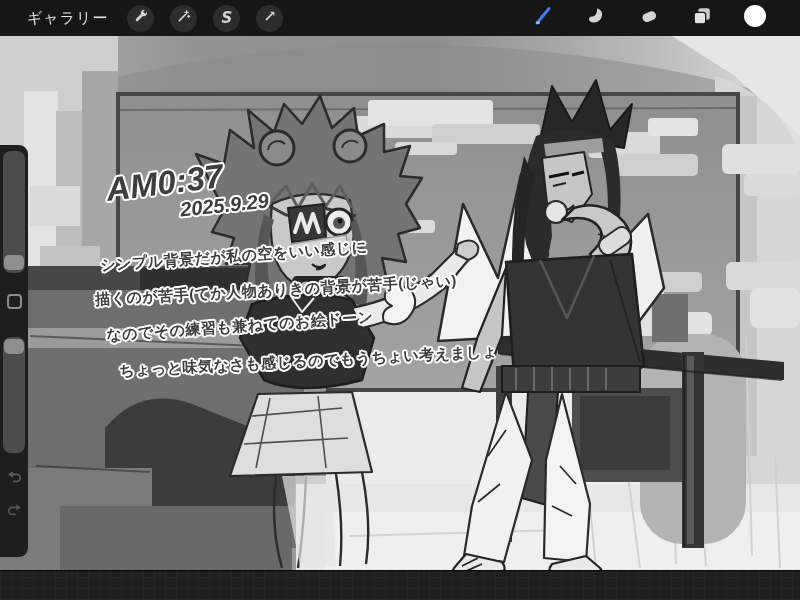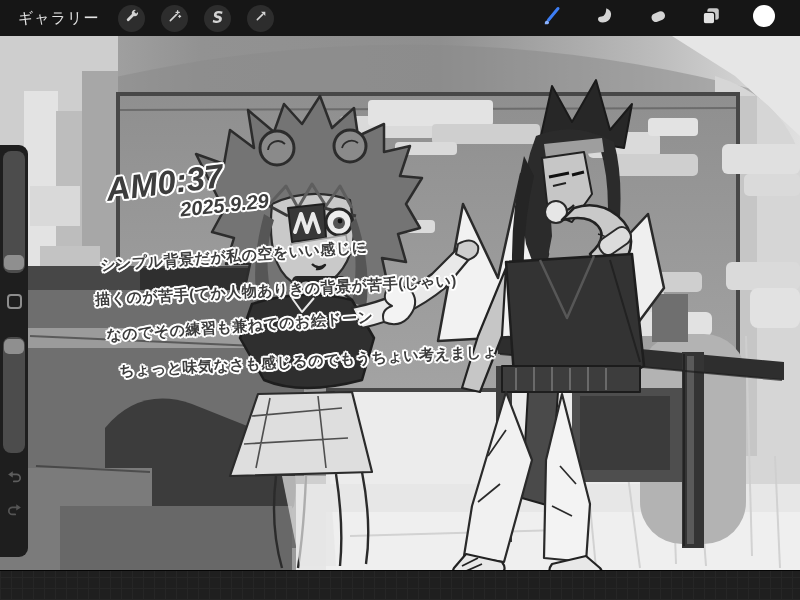--- a/index.html
+++ b/index.html
@@ -2,21 +2,21 @@
 <html><head>
 <meta charset="utf-8">
 <style>
   * { margin:0; padding:0; box-sizing:border-box; }
   html,body { width:800px; height:600px; overflow:hidden; background:#101010;
               font-family:"Liberation Sans", sans-serif; }
   .app { position:relative; width:800px; height:600px; }
 
   
   .topbar { position:absolute; top:0; left:0; width:800px; height:36px;
-            background:#161616; display:flex; align-items:center; padding:0 18px; z-index:30; }
+            background:#161616; display:flex; align-items:center; padding:0 27px; z-index:30; }
   .gallery-btn { color:#e3e3e3; font-size:15px; letter-spacing:1px; margin-right:19px; cursor:pointer; }
   .tool-circle { width:27px; height:27px; border-radius:50%; background:#2d2d2d;
                  display:flex; align-items:center; justify-content:center; margin-right:16px; cursor:pointer; }
   .right-tools { margin-left:auto; display:flex; align-items:center; gap:29px; padding-right:6px; }
   .right-tools .ric { width:24px; height:24px; display:flex; align-items:center; justify-content:center; cursor:pointer; }
 
   
   .canvas-wrap { position:absolute; top:36px; left:0; width:800px; height:534px;
                  background:#ececec; overflow:hidden; z-index:1; }
   .canvas-wrap svg { display:block; }

